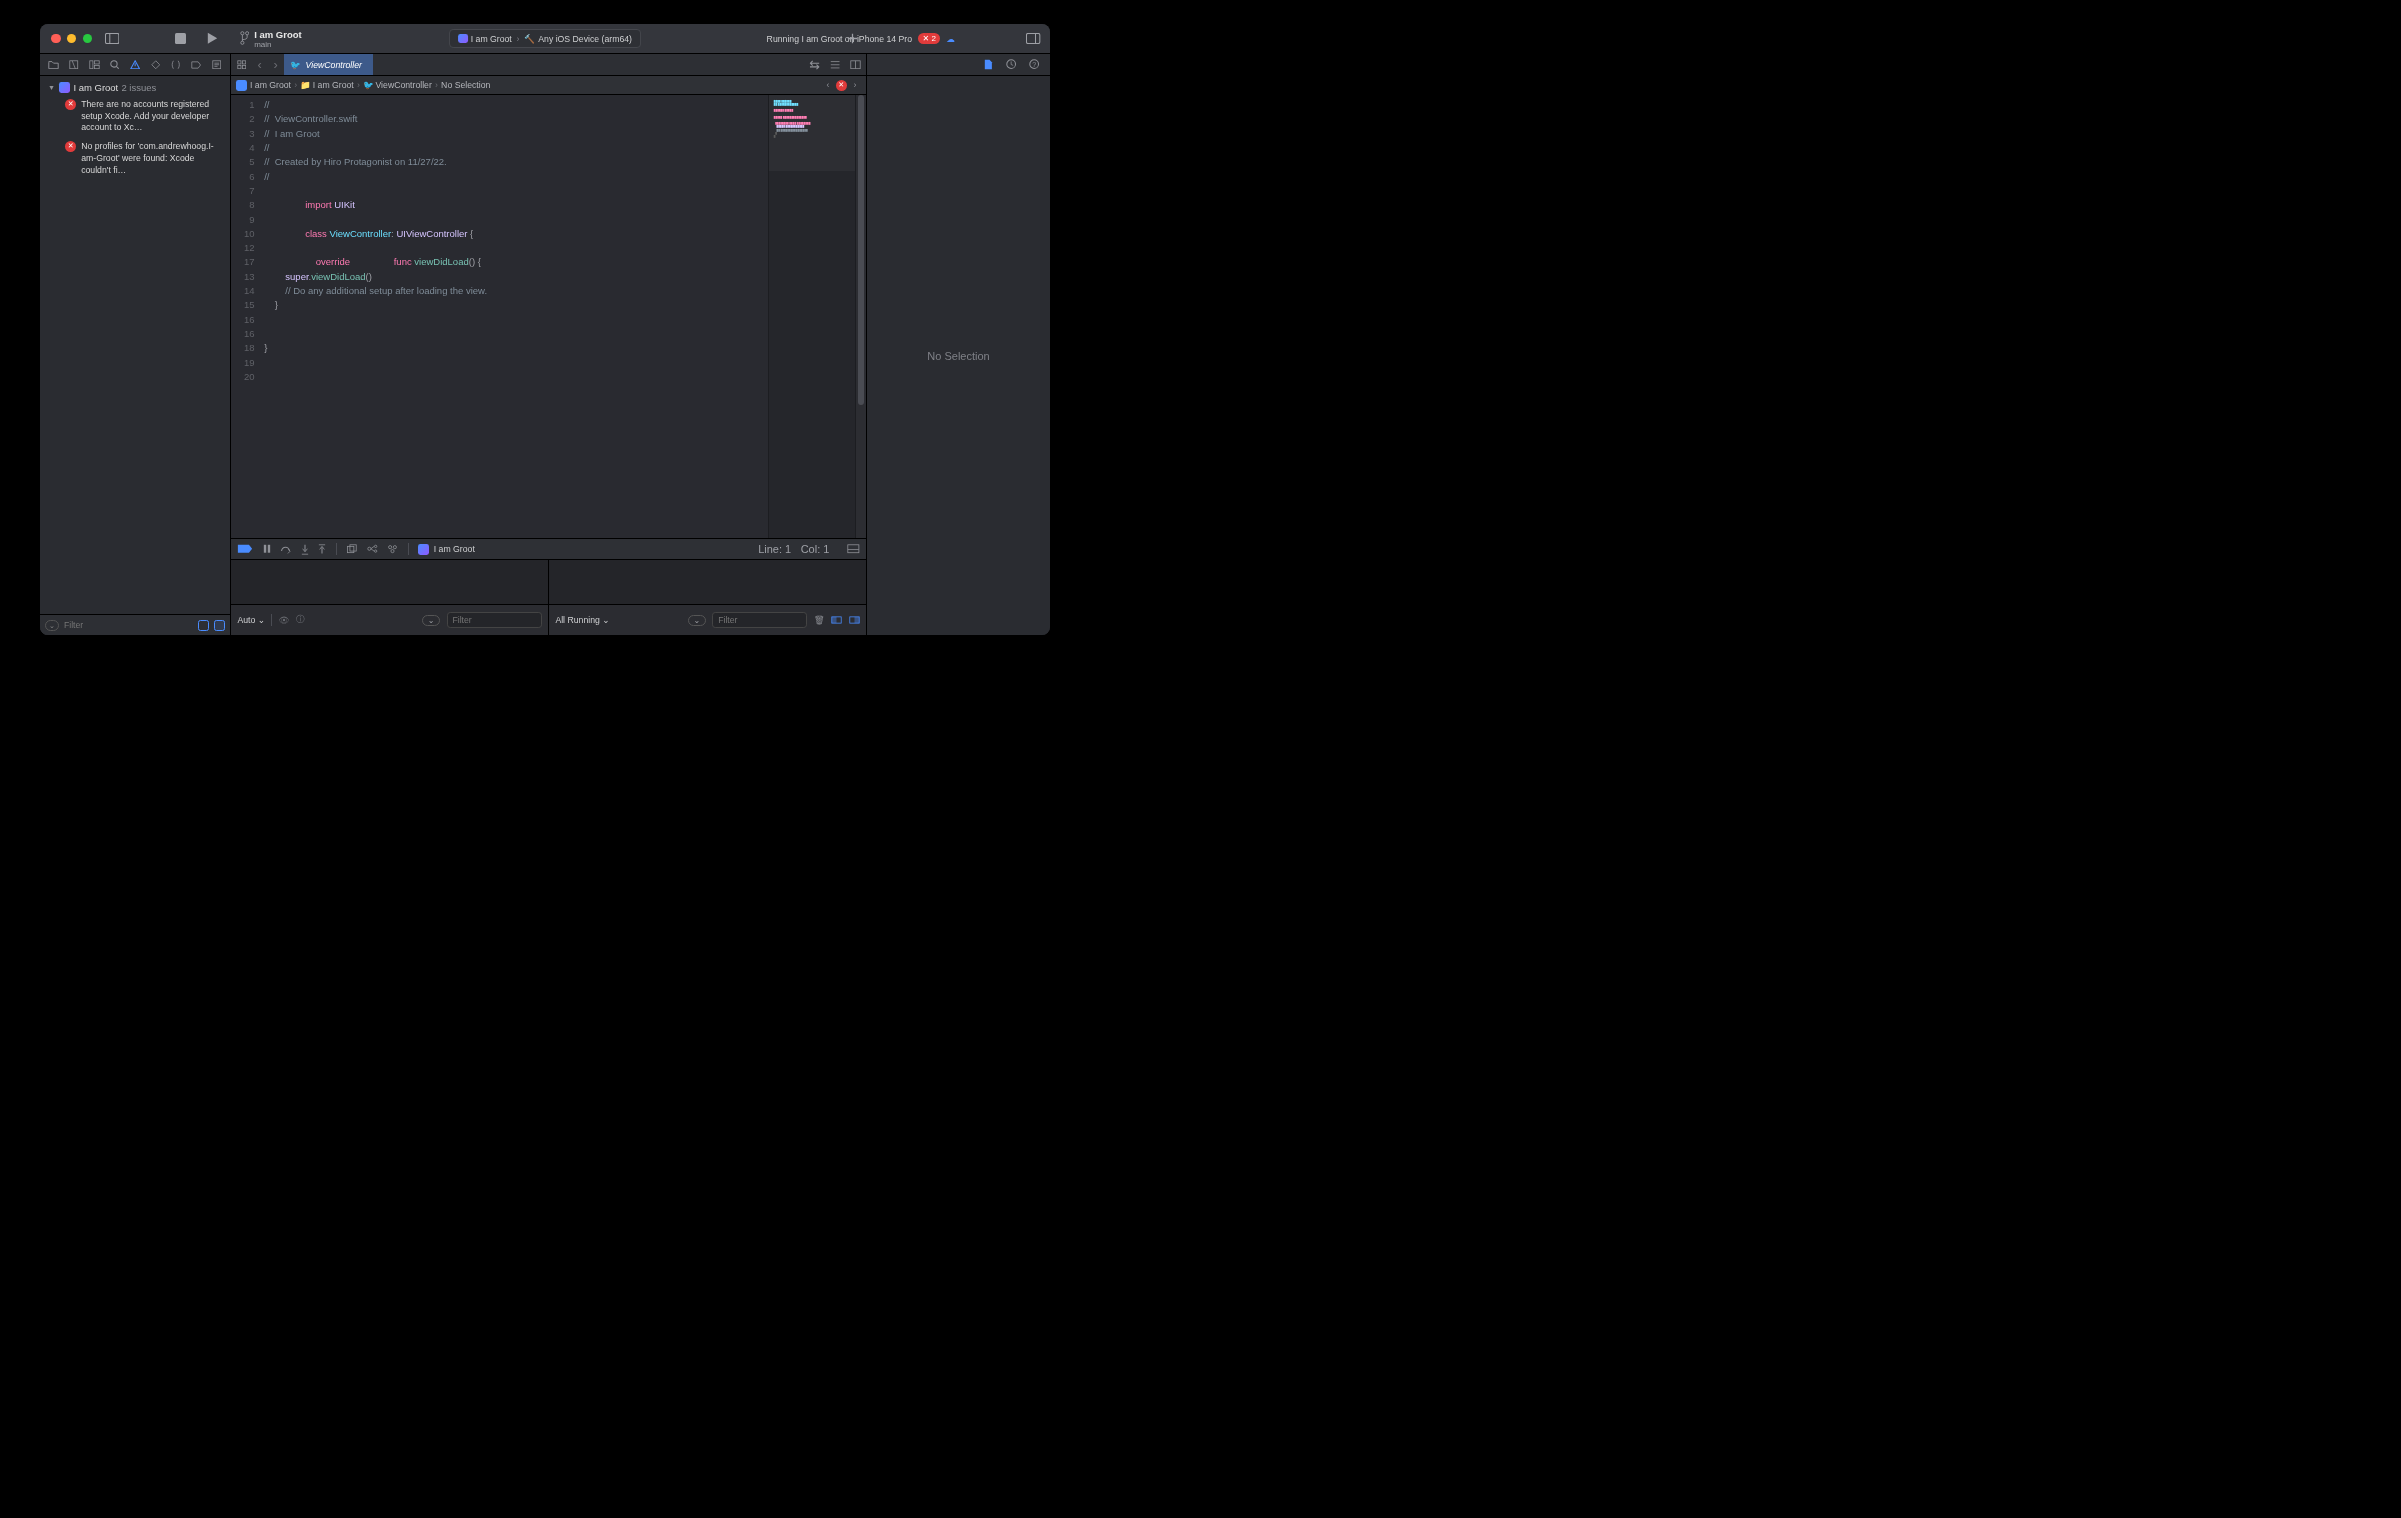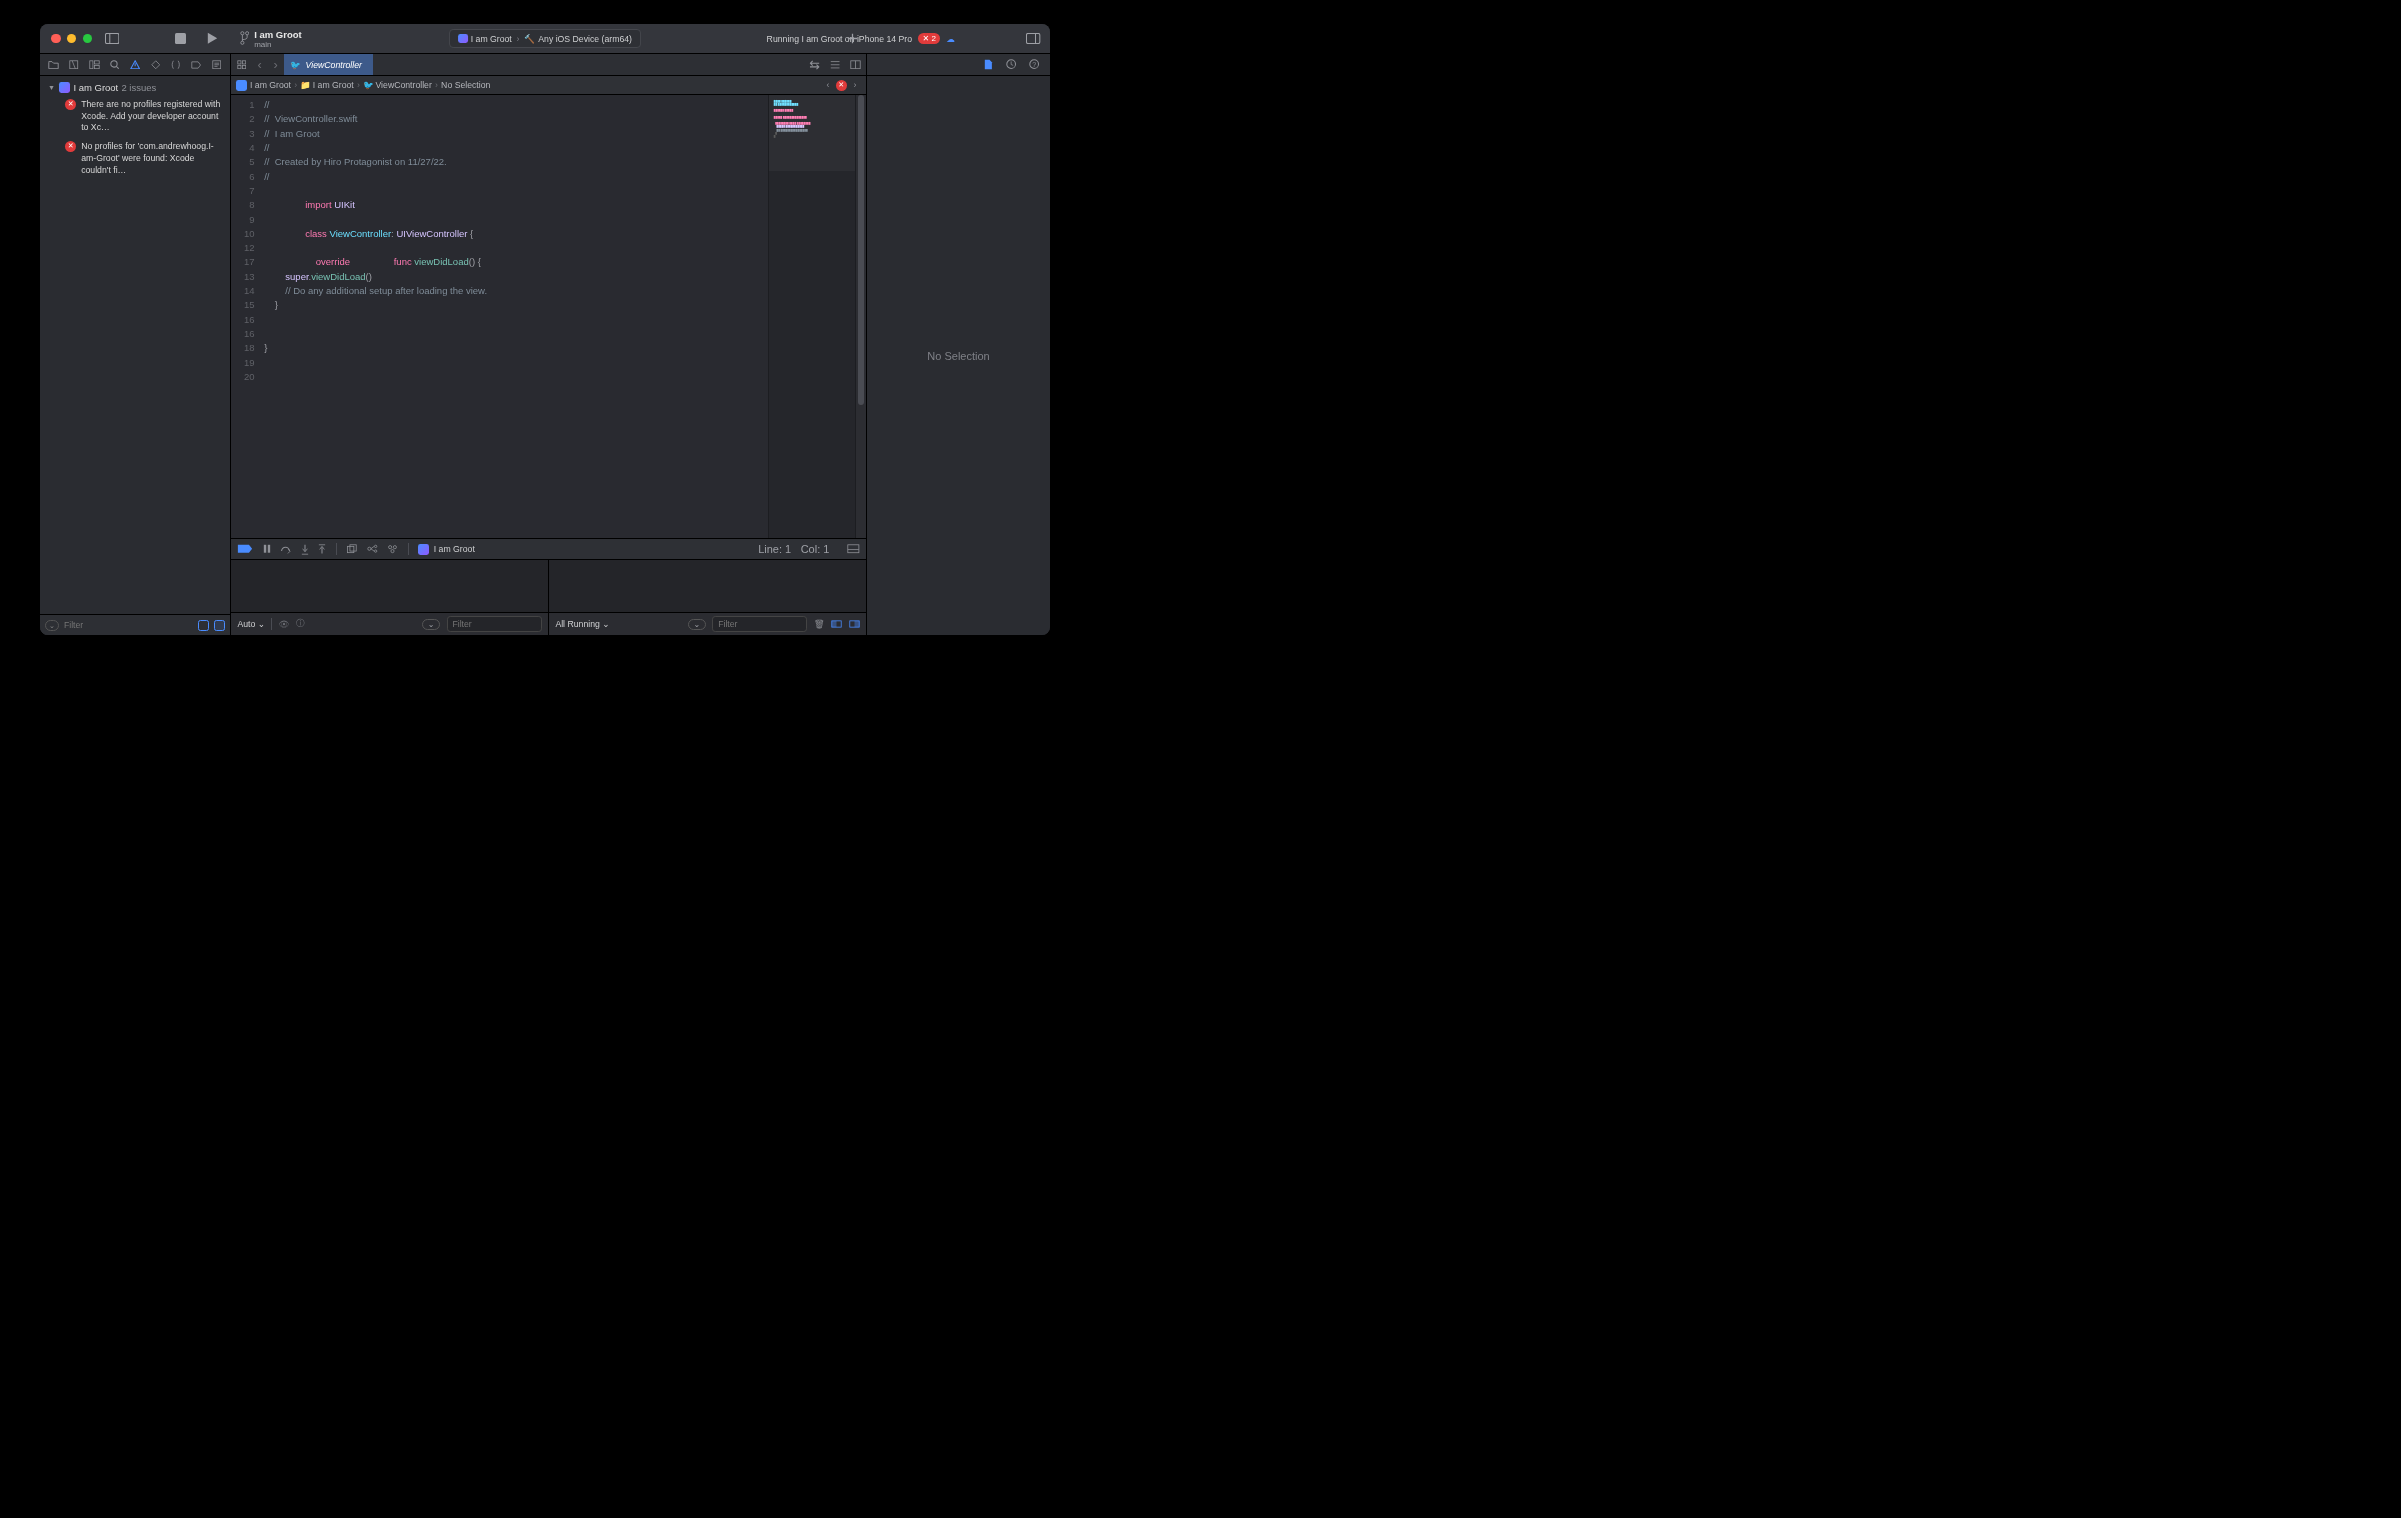--- a/index.html
+++ b/index.html
@@ -88,21 +88,21 @@
 .dbg-target { display:flex; align-items:center; gap:4.8px; color:#cfd0d2; font-size:8.7px; }
 .dbg-target .appicon-sm { width:11px;height:11px;border-radius:2.4px;background:linear-gradient(135deg,#4a8cff,#8f5aff); }
 .dbg-spacer { flex:1; }
 .dbg-status { color:#9ea0a6; font-size:11px; }
 .dbg-panel-icon { color:#8f9197; margin-left:8px; }
 
 .debug-panes { height:75px; display:flex; background:#242529; }
 .debug-left, .debug-right { flex:1; border-right:0.8px solid #000; display:flex; flex-direction:column; }
 .debug-right { border-right:none; }
 .debug-content { flex:1; }
-.debug-footer { height:23px; border-top:0.8px solid #000; display:flex; align-items:center; padding:0 6.4px; gap:6.4px; font-size:8.7px; color:#9ea0a6; background:#2b2c31; }
+.debug-footer { height:31px; border-top:0.8px solid #000; display:flex; align-items:center; padding:0 6.4px; gap:6.4px; font-size:8.7px; color:#9ea0a6; background:#2b2c31; }
 .debug-footer .auto { color:#cfd0d2; }
 .debug-footer .eye { color:#6a6c72; }
 .debug-footer input { flex:1; background:transparent; border:none; outline:none; color:#ccc; font-size:8.7px; }
 .debug-footer .pill { border:0.8px solid #555; border-radius:6.4px; padding:0 4.8px; font-size:8px; }
 .debug-footer .ricon { color:#8f9197; cursor:pointer; }
 .debug-footer .ricon.active { color:#4a8cff; }
 
 
 .inspector { width: 183px; background:#2a2c31; display:flex; flex-direction:column; }
 .insp-tabs { height:22px; border-bottom:0.8px solid #000; display:flex; align-items:center; justify-content:flex-end; gap:12.7px; padding:0 11px; background:#2d2f34; }
@@ -243,21 +243,21 @@
 
       <div class="nav-tree">
         <div class="issue-root">
           <span class="disclosure">▼</span>
           <span class="appicon"></span>
           <span style="font-weight:500;">I am Groot</span>
           <span class="issue-count">2 issues</span>
         </div>
         <div class="issue-item">
           <span class="erricon"></span>
-          <span class="issue-text">There are no profiles registered with Xcode. Add your developer account to Xc…</span>
+          <span class="issue-text">There are no accounts registered setup Xcode. Add your developer account to Xc…</span>
         </div>
         <div class="issue-item">
           <span class="erricon"></span>
           <span class="issue-text">No profiles for 'com.andrewhoog.I-am-Groot' were found: Xcode couldn't fi…</span>
         </div>
       </div>
 
       <div class="nav-footer">
         <span class="scope">⌄</span>
         <input placeholder="Filter" style="">

